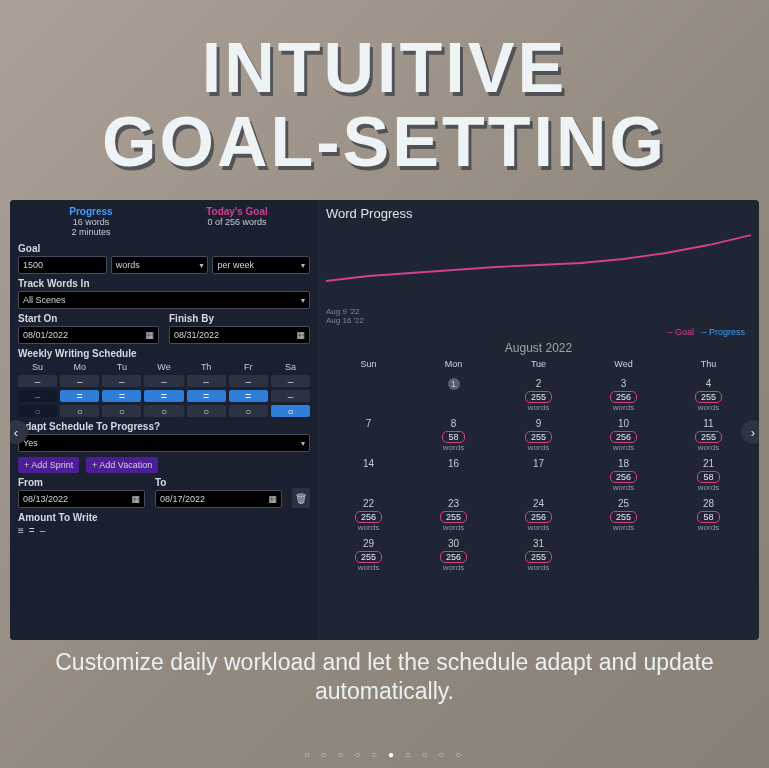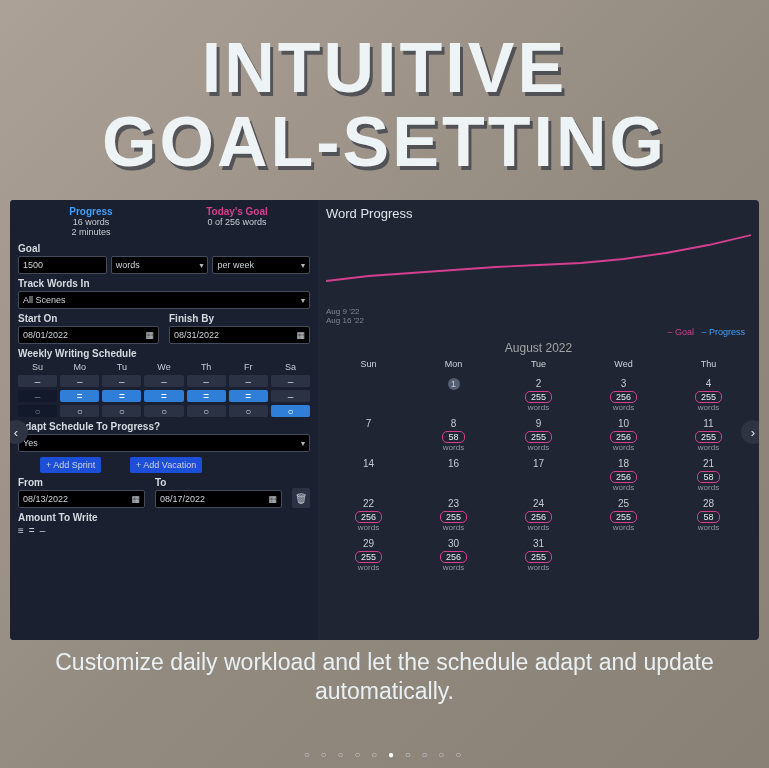--- a/index.html
+++ b/index.html
@@ -76,23 +76,23 @@
   .slot {
     height:12px; border-radius:2px; display:flex; align-items:center; justify-content:center;
     font-size:10px; cursor:pointer;
   }
   .slot.dash   { background:#2a3244; color:#cfd3da; }
   .slot.blue   { background:#2f7fd9; color:#fff; }
   .slot.circle { background:#2a3244; color:#cfd3da; }
   .slot.dark   { background:#12192a; color:#7a8294; }
   .slot.hi     { background:#2f7fd9; color:#fff; }
   .btn-mini {
-    background:#1d4ed8; color:#cfd3da; font-size:9px; padding:3px 6px;
+    background:#4c1d95; color:#cfd3da; font-size:9px; padding:3px 6px;
     border-radius:2px; cursor:pointer; display:inline-flex; align-items:center; gap:3px;
-    margin-top:5px; margin-right:4px;margin-left:22px;
+    margin-top:5px; margin-right:4px;
   }
   .sm-eq { display:flex; gap:5px; align-items:center; margin-top:2px; font-size:10px; }
   .main { flex:1; display:flex; flex-direction:column; }
   .chart-box { padding:6px 8px 0 8px; }
   .chart-title { font-size:13px; color:#e0e3ea; margin-bottom:2px; }
   .chart { height:70px; position:relative; }
   .chart svg { width:100%; height:100%; }
   .chart-x { display:flex; justify-content:space-around; font-size:8px; color:#7f8696; margin-top:14px;flex-direction:column; }
   .legend { text-align:right; font-size:9px; margin-top:2px; padding-right:6px; }
   .legend .pink { color:#d63f8f; }

